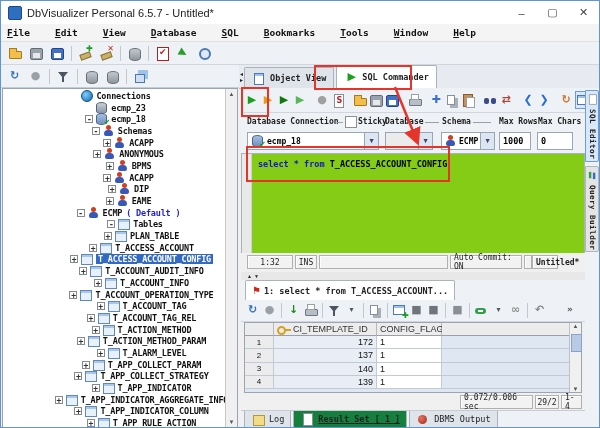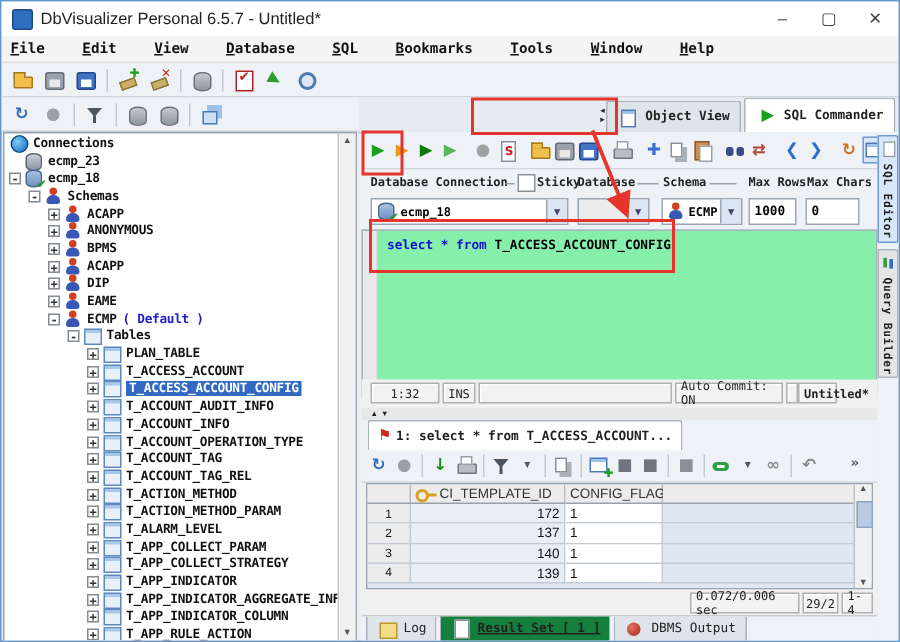--- a/index.html
+++ b/index.html
@@ -14,21 +14,21 @@
   .wbtn{width:31px;height:100%;display:flex;align-items:center;justify-content:center;font-size:11px;color:#444;}
   
   #menubar{left:0;top:23px;width:598px;height:18px;background:#f4f4f4;border-bottom:1px solid #e0e0e0;
            display:flex;align-items:center;padding-left:6px;box-sizing:border-box;gap:16px;}
   .menu-item{font:bold 9.5px "DejaVu Sans Mono",monospace;color:#111;margin-right:9px;}
   .menu-item u{text-decoration:underline;}
   
   .tb{display:flex;align-items:center;}
   #main-toolbar{left:0;top:41px;width:598px;height:23px;background:#eef1f6;border-bottom:1px solid #d2d6dc;padding-left:4px;box-sizing:border-box;}
   #row2-left{left:0;top:64px;width:238px;height:23px;background:#eef1f6;border-bottom:1px solid #c6ccd4;padding-left:3px;box-sizing:border-box;}
-  #row2-right{left:238px;top:64px;width:360px;height:23px;background:#e7ebf1;border-bottom:1px solid #b9c0c9;display:flex;align-items:flex-end;justify-content:flex-end;}
+  #row2-right{left:238px;top:64px;width:360px;height:23px;background:#e7ebf1;border-bottom:1px solid #b9c0c9;display:flex;align-items:flex-end;}
   .tbi{display:inline-flex;align-items:center;justify-content:center;width:19px;height:19px;margin:0 1px;}
   .tbi.sm{width:16px;height:16px;margin:0 0.5px;}
   .tsep{width:1px;height:15px;background:#c2c8d0;margin:0 3px;}
   
   .ic{position:relative;display:inline-block;width:15px;height:15px;font-family:"DejaVu Sans",sans-serif;}
   .ic.glyph{font-size:11px;line-height:14px;text-align:center;font-weight:bold;}
   .ic.glyph.small{font-size:8px;}
   .ic-folder::before{content:"";position:absolute;left:1px;top:5px;width:11px;height:6px;background:#f2c04a;border:1px solid #a8781c;border-radius:1px;}
   .ic-folder::after{content:"";position:absolute;left:1px;top:2px;width:6px;height:3px;background:#f2c04a;border:1px solid #a8781c;border-bottom:none;}
   .ic-disk::before{content:"";position:absolute;left:1px;top:2px;width:11px;height:10px;background:#9aa3ad;border:1px solid #636b75;border-radius:2px;}
@@ -76,40 +76,40 @@
   .ic.s{width:13px;height:12px;}
   
   .vtab{display:flex;align-items:center;height:20px;padding:0 7px;font:bold 8.5px "DejaVu Sans Mono",monospace;color:#222;
         border:1px solid #aab2bc;border-bottom:none;background:#dfe4ea;margin-right:2px;border-radius:2px 2px 0 0;}
   .vtab.active{background:#ffffff;height:22px;}
   .vtab .ic{margin-right:3px;}
   #tab-scrollers{display:flex;flex-direction:column;justify-content:center;height:100%;font-size:6px;color:#222;padding:0 1px;line-height:6px;}
   
   #tree-panel{left:1px;top:87px;width:236px;height:340px;background:#fff;border:1px solid #98a4b2;box-sizing:border-box;overflow:hidden;}
   #tree{position:absolute;left:0;top:1px;right:12px;}
-  .trow{height:11.7px;display:flex;align-items:center;white-space:nowrap;font:bold 8.5px "DejaVu Sans Mono",monospace;color:#111;letter-spacing:-0.2px;}
+  .trow{height:11.7px;display:flex;align-items:center;white-space:nowrap;font:bold 8.5px "DejaVu Sans Mono",monospace;color:#111;letter-spacing:-0.2px;justify-content:center;}
   .trow .exp{flex:none;width:8px;height:8px;border:1px solid #848a92;background:#fff;font-size:8px;line-height:7px;text-align:center;color:#333;margin-right:2px;box-sizing:border-box;}
   .trow .expblank{flex:none;width:10px;}
   .trow .ic{flex:none;margin-right:3px;}
   .trow .lbl.selected{background:#3269c2;color:#fff;padding:0 2px;}
   .trow .suffix{color:#2222cc;margin-left:4px;}
   .vscroll{position:absolute;top:0;bottom:0;right:0;width:12px;background:#f0f0f0;border-left:1px solid #c8c8c8;display:flex;flex-direction:column;justify-content:space-between;align-items:center;box-sizing:border-box;}
   .vscroll .sarrow{font-size:6px;color:#555;line-height:10px;}
   
   #sql-toolbar{left:240px;top:87px;width:344px;height:25px;background:#eef1f6;border-bottom:1px solid #d2d6dc;padding-left:3px;box-sizing:border-box;}
   #conn-labels{left:240px;top:112px;width:344px;height:18px;background:#eef1f6;}
   .clabel{position:absolute;top:4px;font:bold 8px "DejaVu Sans Mono",monospace;color:#222;}
   .gline{position:absolute;top:9px;height:1px;background:#9aa0a8;}
   #sticky-checkbox{position:absolute;left:104px;top:3px;width:10px;height:10px;background:#fff;border:1px solid #8a9098;}
   #conn-controls{left:240px;top:130px;width:344px;height:22px;background:#eef1f6;}
   .combo{position:absolute;top:1px;height:18px;background:#fff;border:1px solid #9aa6b4;display:flex;align-items:center;font:bold 8px "DejaVu Sans Mono",monospace;box-sizing:border-box;}
   .combo .cbtn{margin-left:auto;width:13px;height:100%;background:#dce6f2;border-left:1px solid #9aa6b4;display:flex;align-items:center;justify-content:center;font-size:7px;color:#446;}
   .combo.disabled{background:#ebebeb;}
   .tfield{position:absolute;top:1px;height:18px;background:#fff;border:1px solid #9aa6b4;font:bold 8.5px "DejaVu Sans Mono",monospace;padding:0 3px;display:flex;align-items:center;box-sizing:border-box;}
-  #editor{left:240px;top:152px;width:344px;height:112px;background:#86efac;border:1px solid #aab2bc;box-sizing:border-box;}
+  #editor{left:240px;top:152px;width:344px;height:112px;background:#84cc16;border:1px solid #aab2bc;box-sizing:border-box;}
   #editor-gutter{position:absolute;left:0;top:0;bottom:0;width:9px;background:#e9e9e9;border-right:1px solid #d0d0d0;}
   #sql-text{position:absolute;left:16px;top:5px;font:bold 8.5px "DejaVu Sans Mono",monospace;white-space:pre;}
   #sql-text .kw{color:#1414cc;}
   #editor-status{left:240px;top:252px;width:344px;height:19px;background:#f0f0f0;}
   .scell{position:absolute;top:2px;height:14px;border:1px solid #b0b0b0;box-shadow:inset 1px 1px 0 #fdfdfd;background:#f2f2f2;font:8px "DejaVu Sans Mono",monospace;display:flex;align-items:center;padding:0 3px;box-sizing:border-box;color:#222;}
   .scell.b{font-weight:bold;}
   #hsplit{left:240px;top:271px;width:344px;height:8px;background:#e8e8e8;display:flex;align-items:center;padding-left:6px;box-sizing:border-box;}
   #hsplit span{font-size:5px;color:#222;margin-right:2px;}
   #result-tabrow{left:240px;top:279px;width:344px;height:20px;background:#eef1f6;border-bottom:1px solid #c6ccd4;display:flex;align-items:flex-end;}
   #result-tab{display:flex;align-items:center;height:19px;background:#fff;border:1px solid #aab2bc;border-bottom:none;border-radius:2px 2px 0 0;margin-left:4px;padding:0 6px;font:bold 8.5px "DejaVu Sans Mono",monospace;color:#222;}

